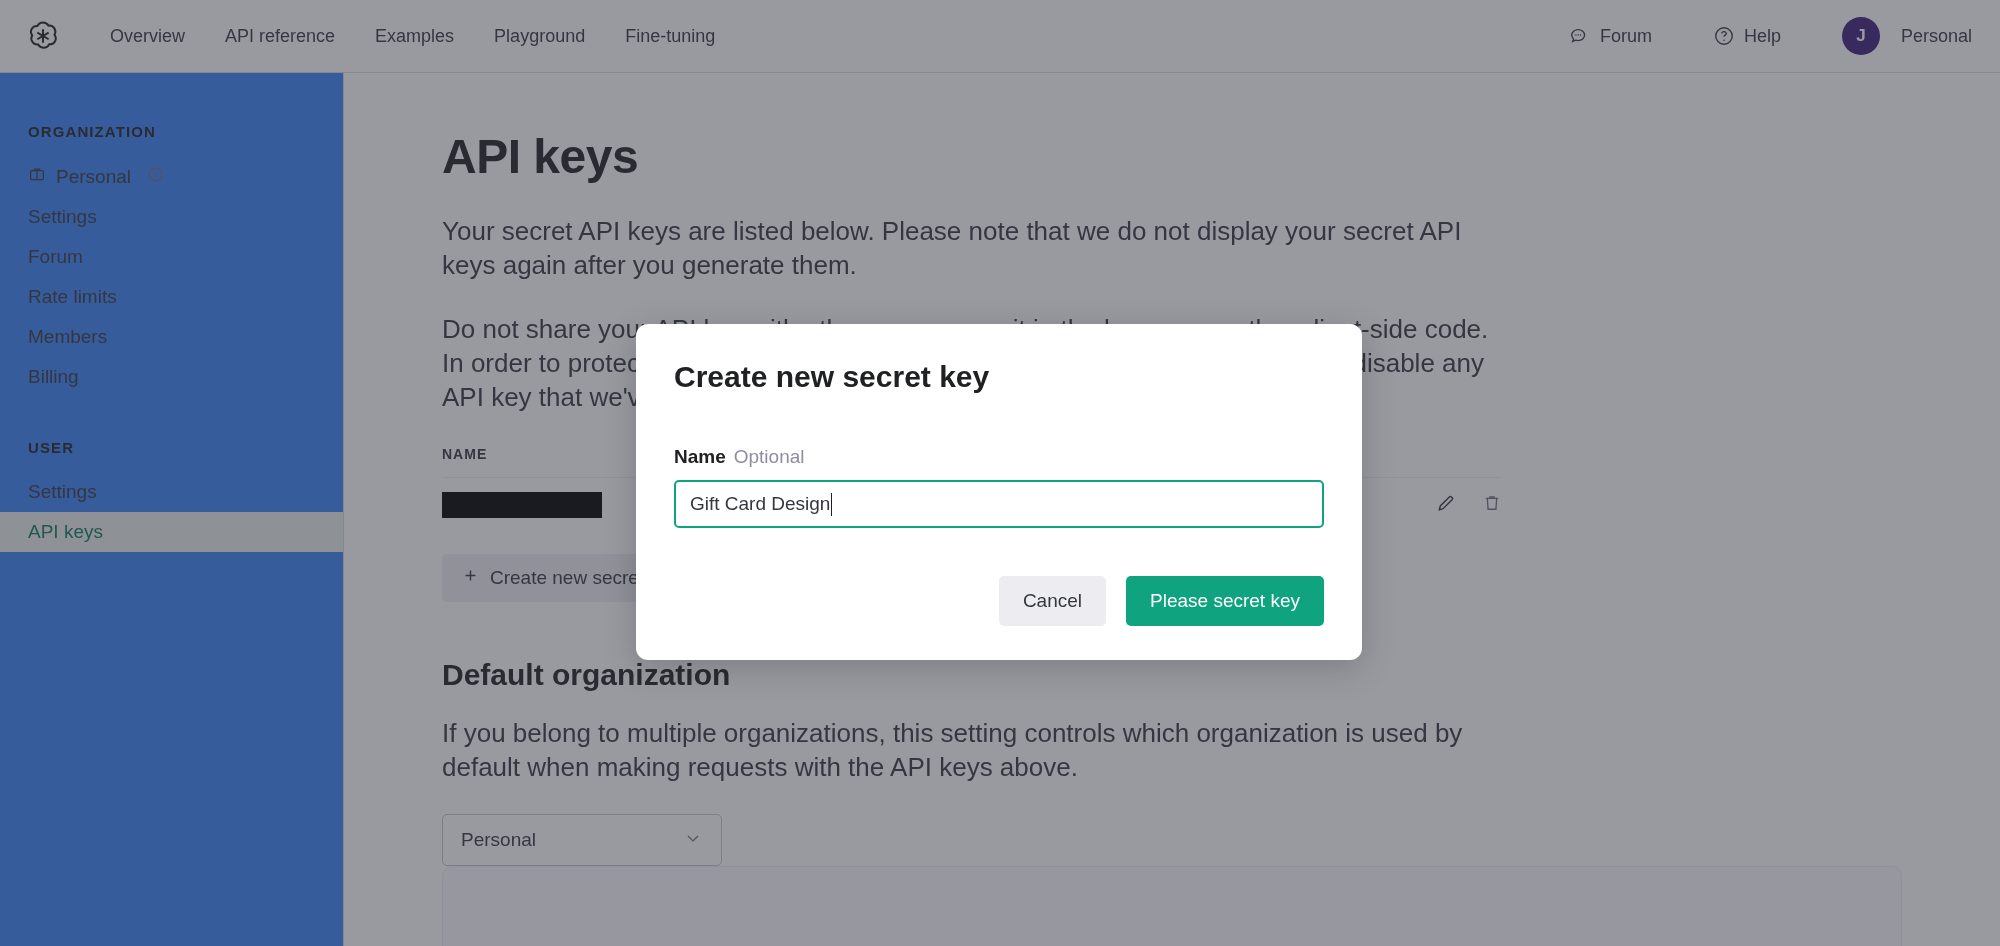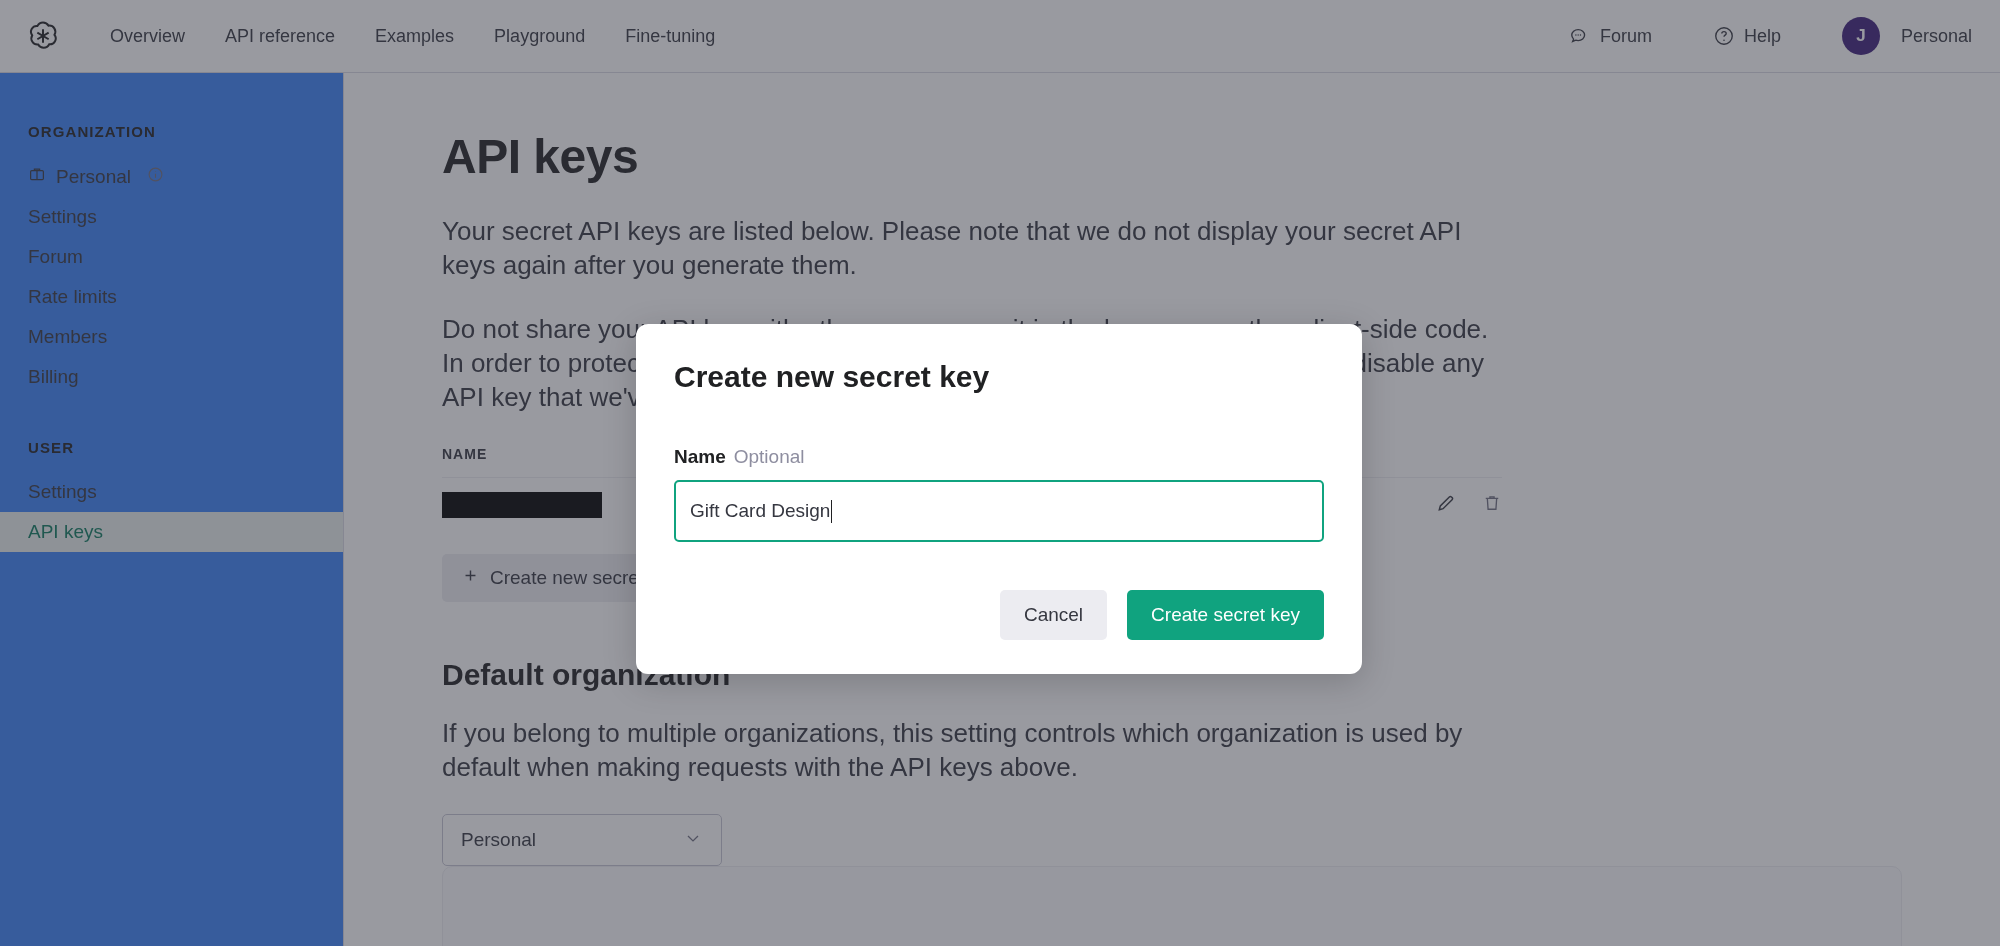--- a/index.html
+++ b/index.html
@@ -110,21 +110,21 @@
     width:726px;
     background:#ffffff; border-radius:12px;
     padding:36px 38px 34px 38px;
     box-shadow:0 8px 34px rgba(0,0,0,0.18);
     z-index:60;
   }
   .modal h3 { font-size:30px; font-weight:700; color:#202123; margin:0 0 52px 0; }
   .field-label { font-size:19px; color:#202123; font-weight:700; margin-bottom:12px; }
   .field-label .opt { font-weight:400; color:#8e8ea0; margin-left:8px; }
   .text-input {
-    width:100%; height:62px; border:2px solid #10a37f; border-radius:5px;
+    width:100%; height:48px; border:2px solid #10a37f; border-radius:5px;
     padding:0 14px; font-size:19px; color:#353740;
     display:flex; align-items:center; background:#ffffff;
   }
   .caret { display:inline-block; width:1px; height:23px; background:#202123; margin-left:1px; }
   .modal-actions { display:flex; justify-content:flex-end; gap:20px; margin-top:48px; }
   .btn {
     border:none; border-radius:5px; font-size:19px; padding:14px 24px; cursor:pointer;
     font-family:"Liberation Sans", sans-serif;
   }
   .btn-cancel { background:#ececf1; color:#353740; }
@@ -295,15 +295,15 @@
     <span>Name</span><span class="opt">Optional</span>
   </div>
 
   <div class="text-input">
     <span>Gift Card Design</span>
       <span class="caret"></span>
   </div>
 
   <div class="modal-actions">
     <button class="btn btn-cancel">Cancel</button>
-    <button class="btn btn-primary">Create secret key</button>
+    <button class="btn btn-primary">Please secret key</button>
   </div>
 </div>
 
 </body></html>

